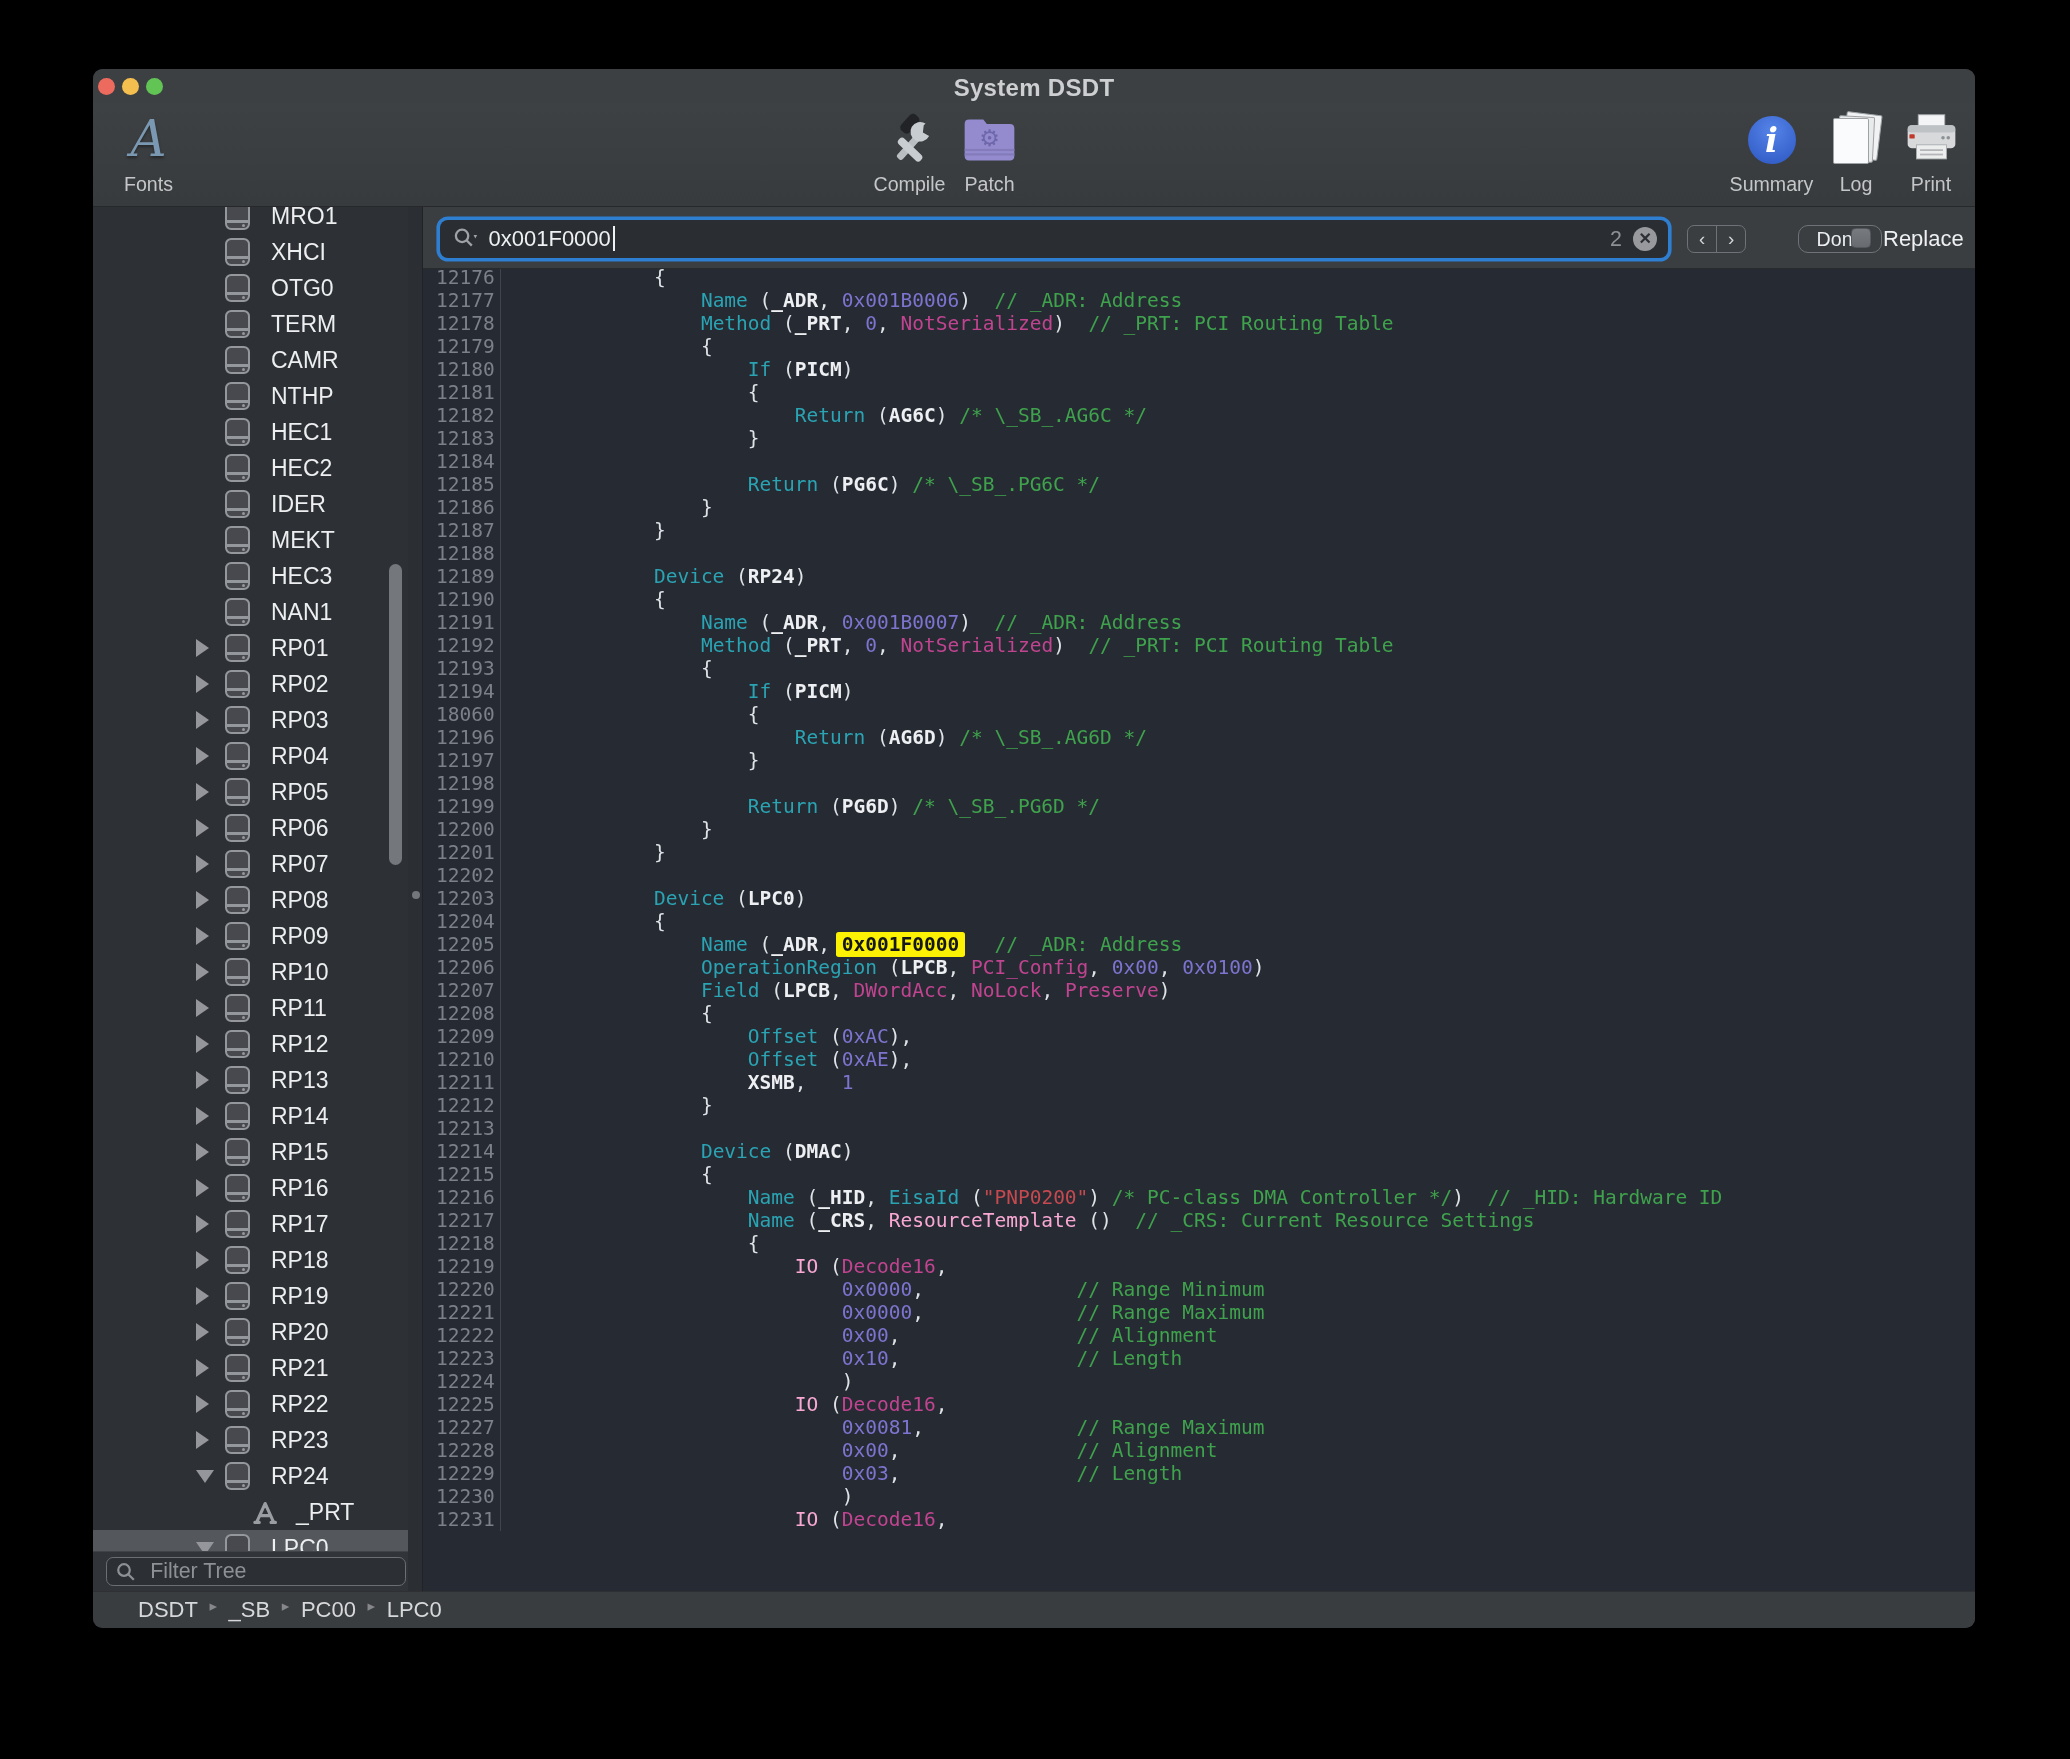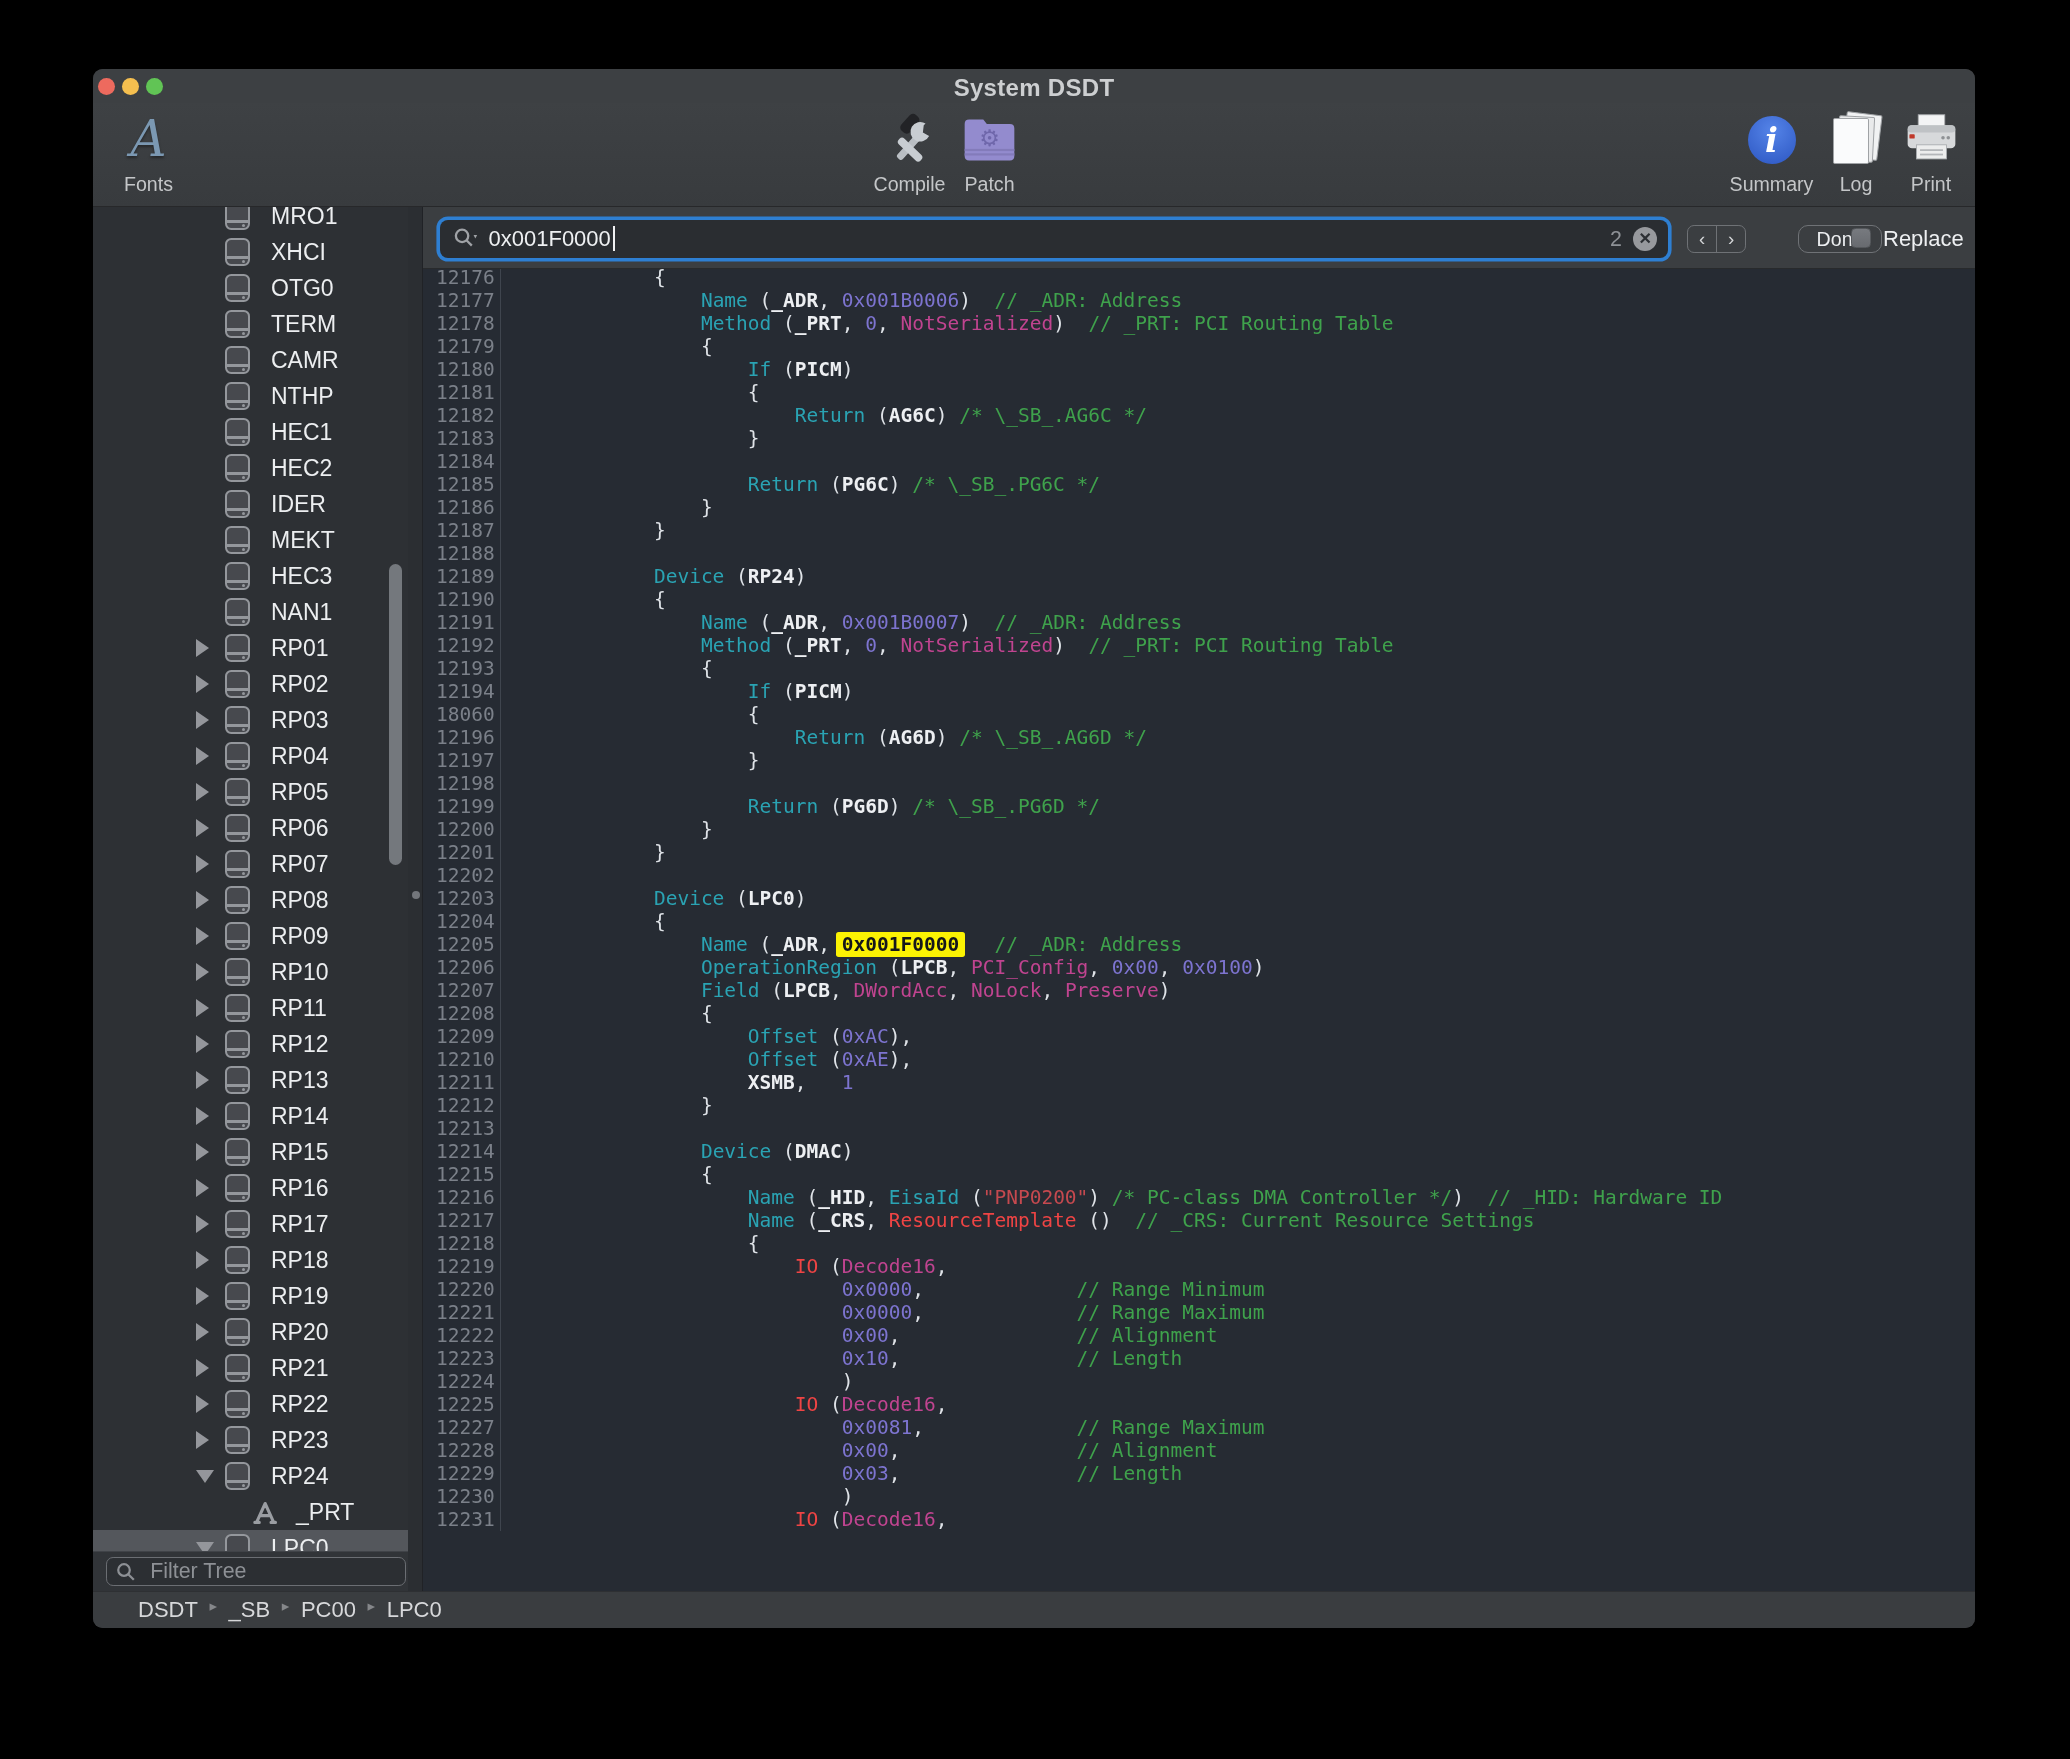--- a/index.html
+++ b/index.html
@@ -48,21 +48,21 @@
   .codelines{margin-top:-2.7px;}
   .cl{display:flex;height:23px;line-height:23px;white-space:pre;}
   .ln{flex:0 0 78px;padding-right:5.3px;border-right:1.8px solid #3f454e;text-align:right;color:#7b8089;}
   .ct{padding-left:59px;}
   .tk-k{color:#2aa3b3;}
   .tk-i{color:#edeff2;font-weight:700;}
   .tk-w{color:#dfe3e8;}
   .tk-n{color:#7d74d0;}
   .tk-m{color:#c04490;}
   .tk-g{color:#3fa24c;}
-  .tk-rg{color:#ef4444;}
+  .tk-rg{color:#f9a8d4;}
   .tk-s{color:#c5494f;}
   .tk-hl{background:#fbf303;color:#15171b;margin:0 -6.2px;padding:0.9px 6.2px;border-radius:2.7px;font-weight:700;}
   
   .tree{margin-top:-9px;}
   .trow{position:relative;height:36px;}
   .trow.sel{background:#54575c;}
   .tri{position:absolute;left:103px;top:9.8px;width:0;height:0;}
   .tri.c{border-top:9px solid transparent;border-bottom:9px solid transparent;border-left:13.4px solid #94969b;top:9px;}
   .tri.e{border-left:9px solid transparent;border-right:9px solid transparent;border-top:13.4px solid #94969b;top:11.6px;}
   .dicon{position:absolute;left:132px;top:3.6px;width:25px;height:28.5px;border:2.7px solid #94979c;border-radius:6.2px;background:#47494e;}

